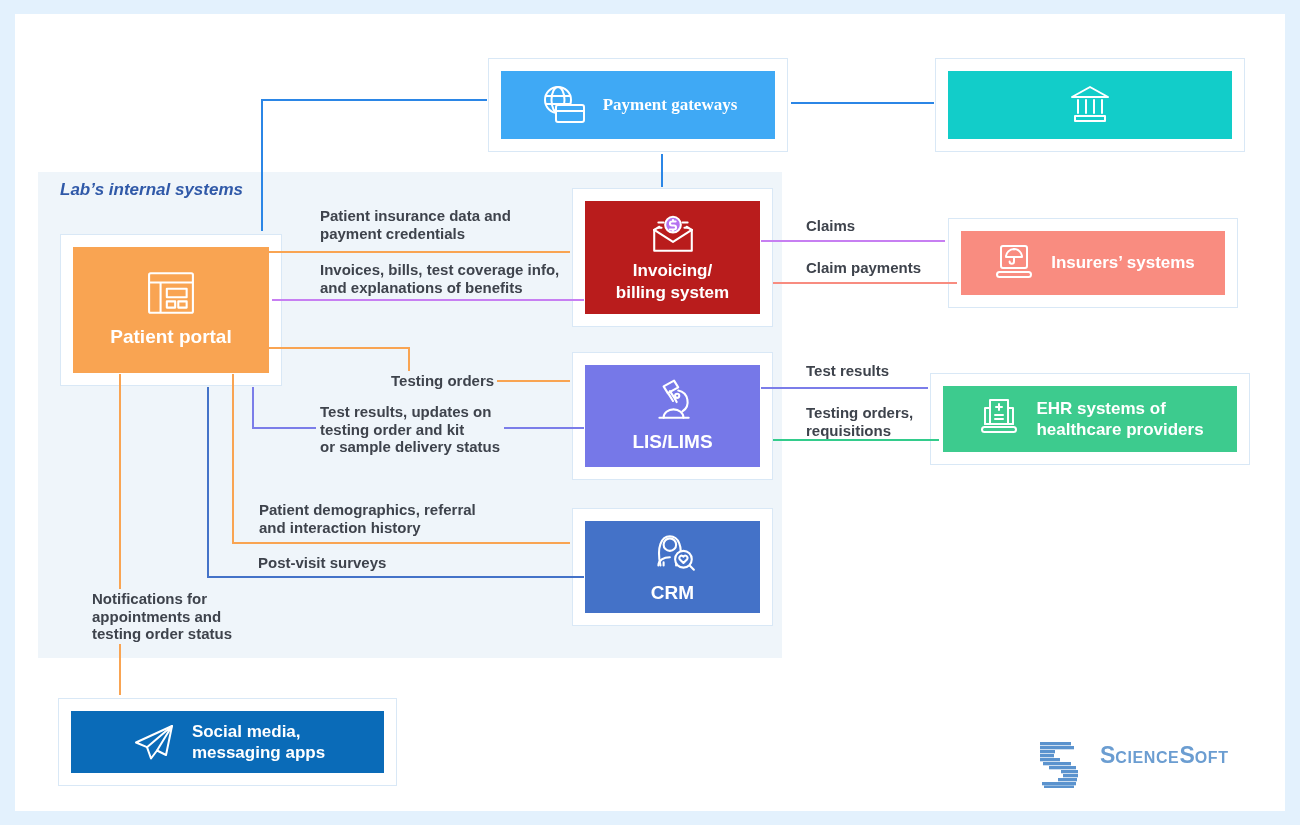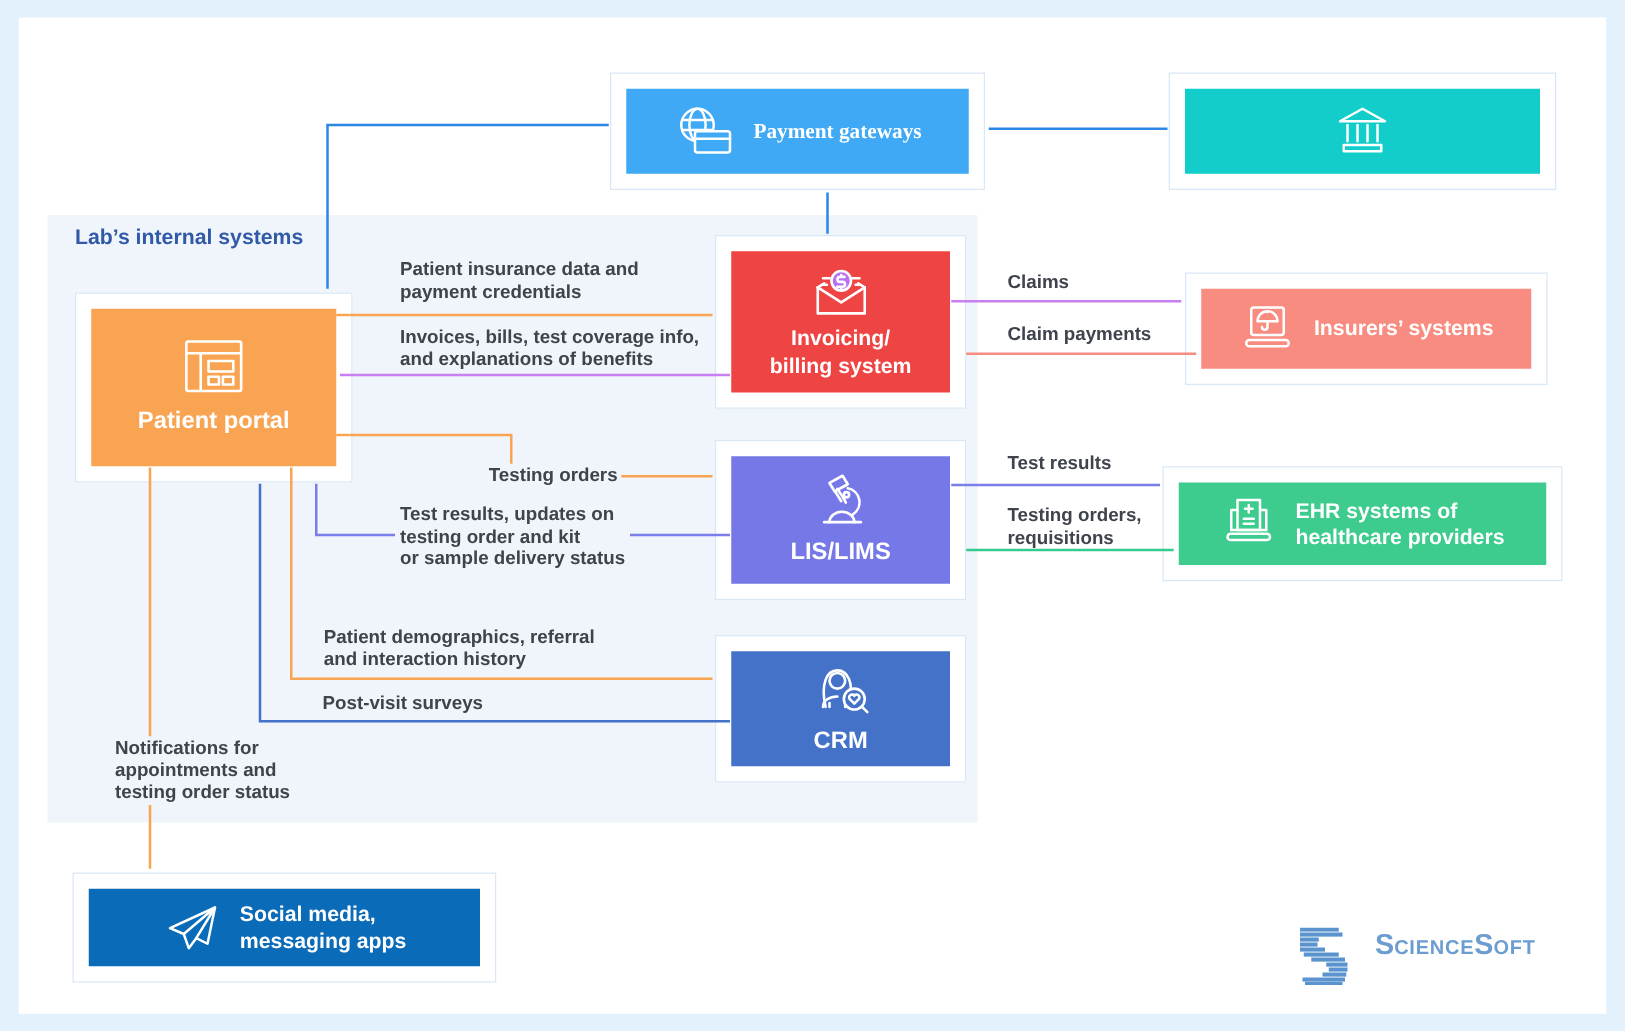--- a/index.html
+++ b/index.html
@@ -3,37 +3,37 @@
 <meta charset="utf-8">
 <style>
   html,body{margin:0;padding:0;}
   body{
     width:1300px;height:825px;position:relative;overflow:hidden;
     background:#E3F1FD;
     font-family:"Liberation Sans", sans-serif;
   }
   .card{position:absolute;left:15px;top:14px;width:1270px;height:797px;background:#FFFFFF;}
   .lab{position:absolute;left:38px;top:172px;width:744px;height:486px;background:#EFF5FA;}
-  .lab-label{position:absolute;left:60px;top:180px;font-size:17px;font-weight:bold;color:#3059A8;}
+  .lab-label{position:absolute;left:60px;top:180px;font-size:17px;font-weight:bold;font-style:italic;color:#3059A8;}
 
   .frame{position:absolute;background:#FFFFFF;border:1px solid #D9E8F6;box-sizing:border-box;
          display:flex;align-items:center;justify-content:center;}
   .node{width:calc(100% - 24px);height:calc(100% - 24px);display:flex;align-items:center;justify-content:center;
         gap:14px;color:#fff;}
   .node.col{flex-direction:column;gap:10px;}
   .nlabel{font-size:17px;font-weight:bold;color:#fff;line-height:1.25;text-align:left;}
   .node.col .nlabel{text-align:center;}
   .big-label{font-size:19px;}
   .icon{display:flex;align-items:center;justify-content:center;}
   .icon svg{display:block;}
 
   .c-skyblue{background:#3FA9F5;font-family:Liberation Serif, serif;}
   .c-teal{background:#12CDC9;}
   .c-orange{background:#F9A452;}
-  .c-purple{background:#ef4444;}
+  .c-purple{background:#b91c1c;}
   .c-peri{background:#7678E8;}
   .c-crmblue{background:#4472C8;}
   .c-salmon{background:#F98C80;}
   .c-green{background:#3DCB8E;}
   .c-darkblue{background:#0A6BB8;}
 
   svg.edges{position:absolute;left:0;top:0;pointer-events:none;}
   svg.edges path{fill:none;stroke-width:2px;}
 
   .elabel{position:absolute;font-size:15px;font-weight:bold;color:#3E434C;line-height:17.5px;}

